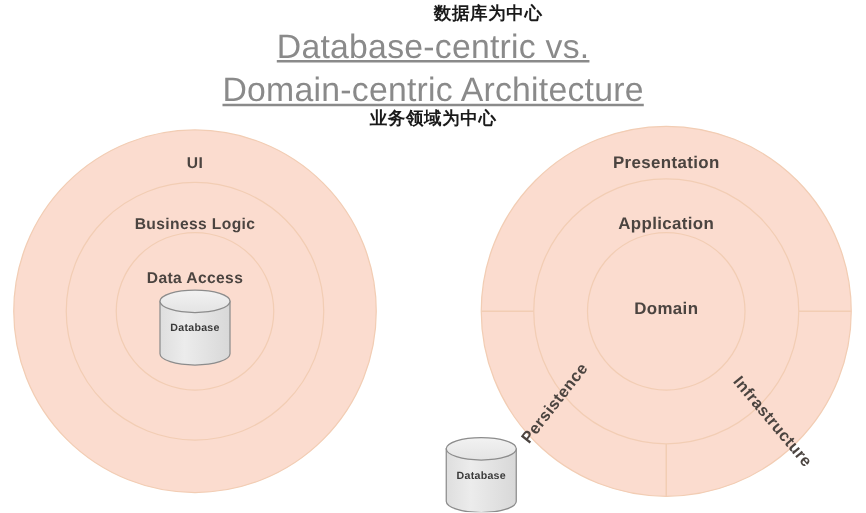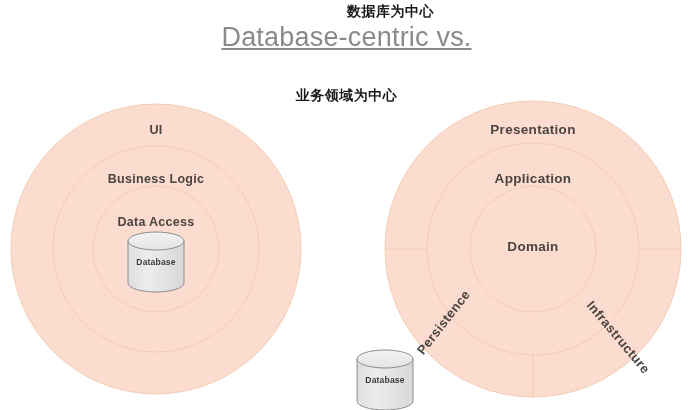--- a/index.html
+++ b/index.html
@@ -105,20 +105,21 @@
   }
 </style>
 </head>
 <body>
 
 <div class="title-block">
   <div class="cn-annotation cn-top">数据库为中心</div>
 
   <div class="main-title">
     <span class="line">Database-centric vs.</span>
+    <span class="line">Domain-centric Architecture</span>
   </div>
 
   <div class="cn-annotation cn-bottom">业务领域为中心</div>
 </div>
 
 <svg id="canvas" viewBox="0 0 693 410" xmlns="http://www.w3.org/2000/svg">
 
   <defs>
     <linearGradient id="cylTopGrad" x1="0" y1="0" x2="0" y2="1">
       <stop offset="0%" stop-color="#f2f2f2"></stop>

